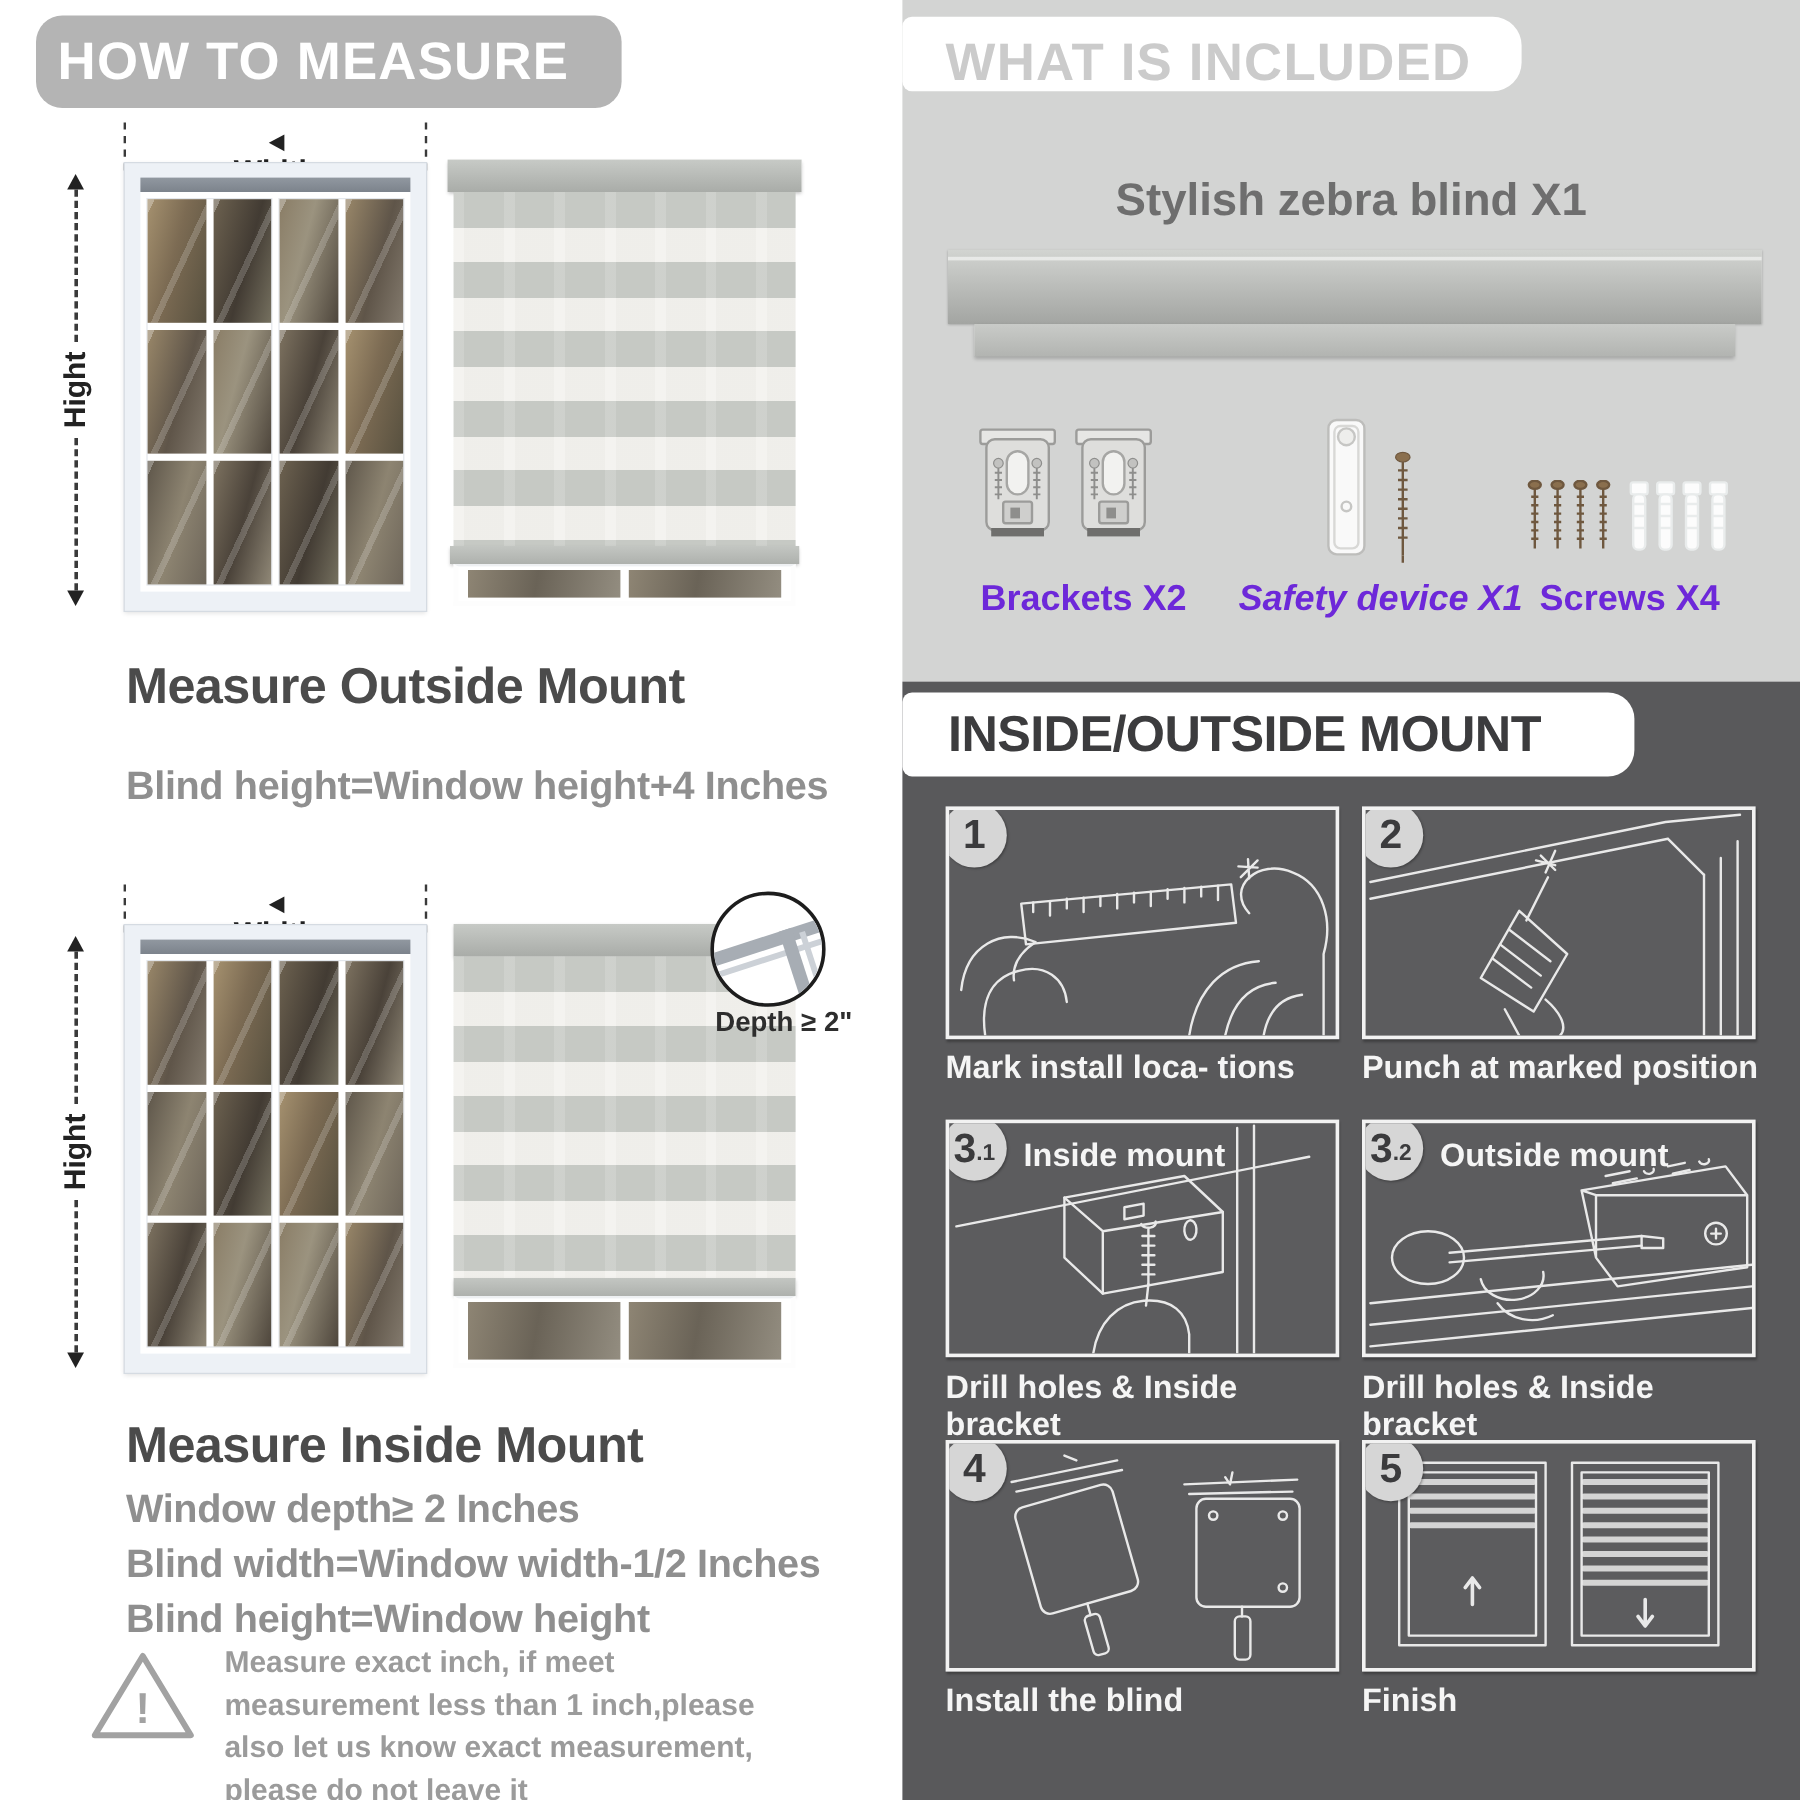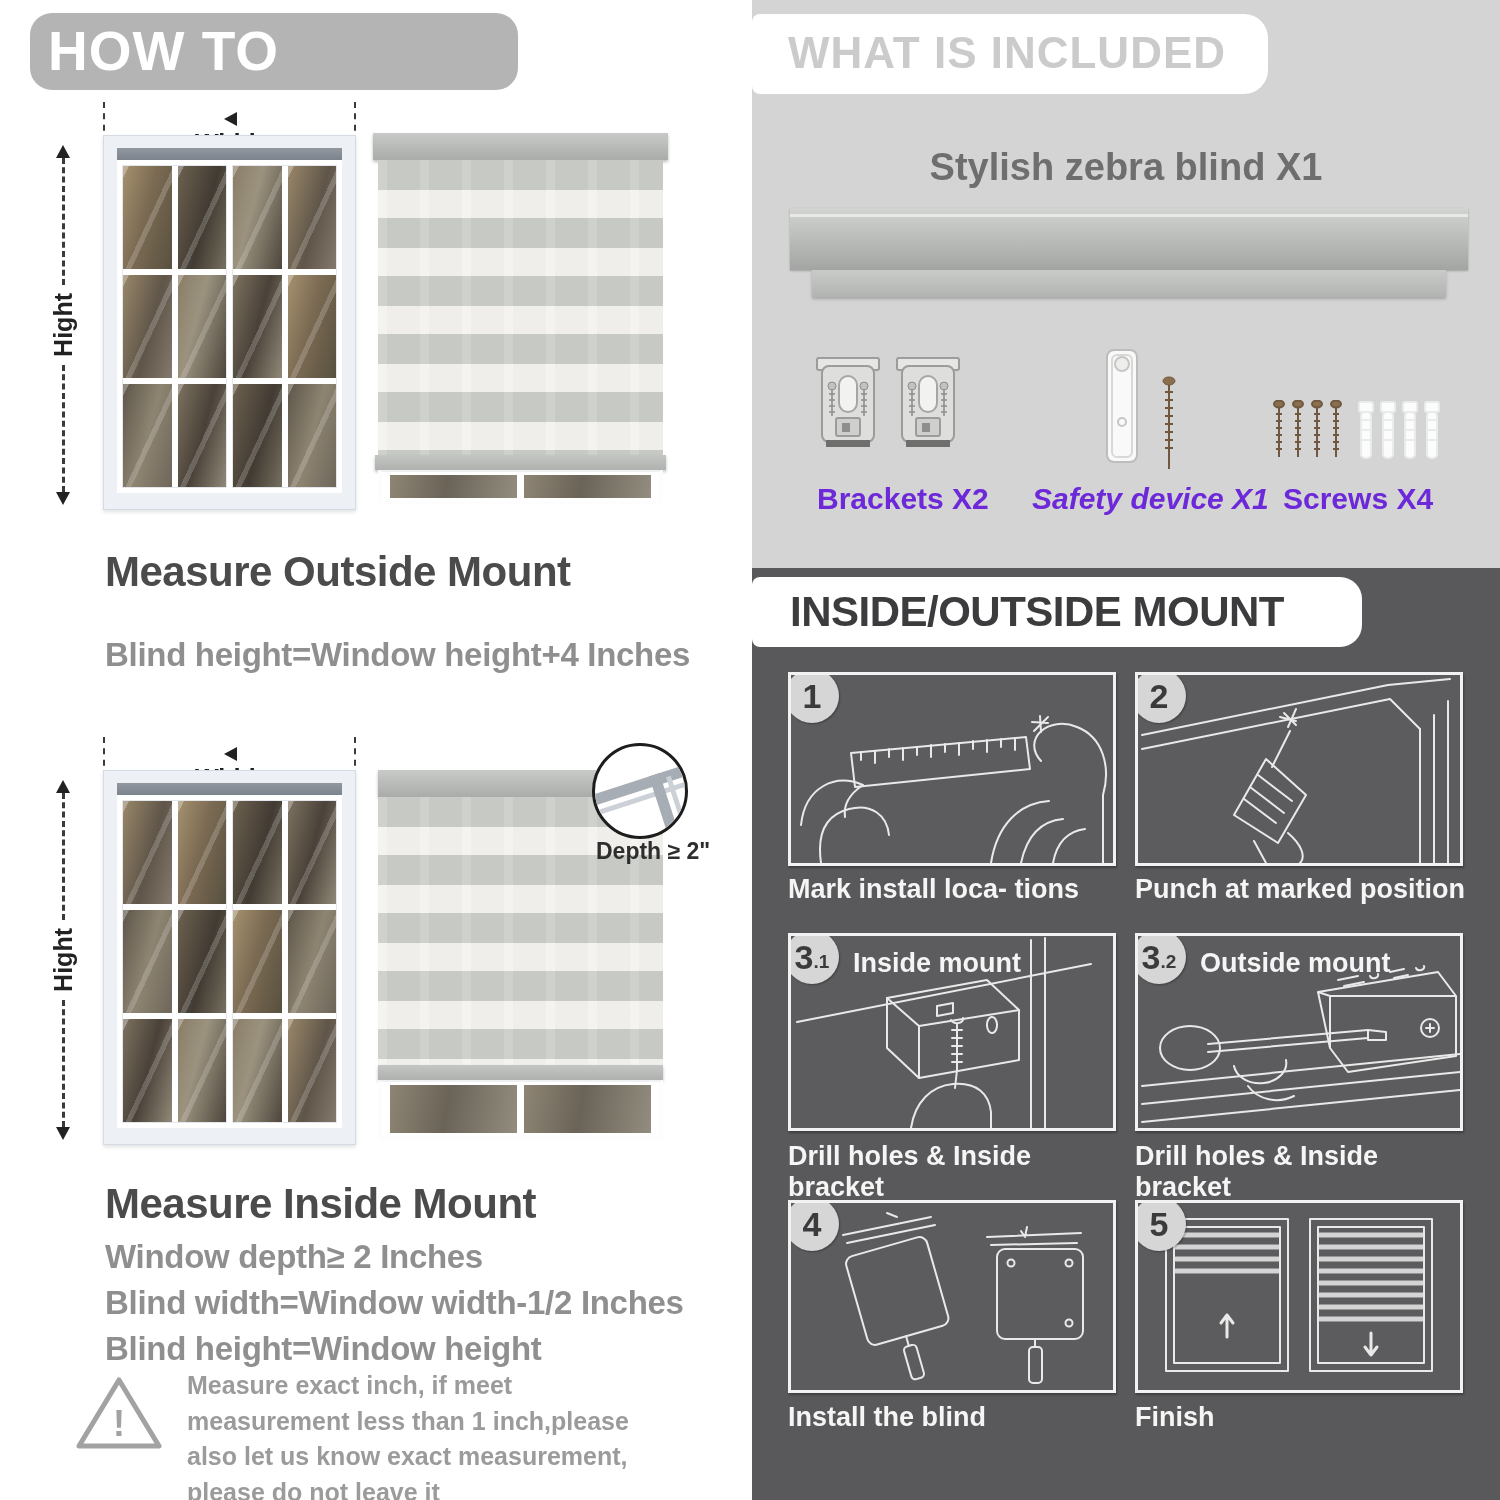--- a/index.html
+++ b/index.html
@@ -1,21 +1,21 @@
 <!DOCTYPE html>
 <html><head>
 <meta charset="utf-8">
 <style>
   html,body{margin:0;padding:0;background:#ffffff;}
   #canvas{position:relative;width:1500px;height:1500px;overflow:hidden;background:#ffffff;
           font-family:"Liberation Sans", sans-serif;}
 
   
   .howto-header{position:absolute;left:30px;top:13px;width:488px;height:77px;background:#b4b4b4;
-    border-radius:22px;color:#ffffff;font-size:55px;font-weight:700;line-height:77px;
+    border-radius:22px;color:#ffffff;font-size:44px;font-weight:700;line-height:77px;
     padding-left:18px;box-sizing:border-box;letter-spacing:1px;}
 
   
   .harrow{position:absolute;width:253px;height:22px;display:flex;align-items:center;flex-direction:column;}
   .harrow .vguide{position:absolute;top:-10px;height:40px;border-left:2px dashed #3a3a3a;}
   .harrow .vguide.l{left:0;} .harrow .vguide.r{right:0;}
   .harrow .ah{width:0;height:0;border-top:7px solid transparent;border-bottom:7px solid transparent;}
   .harrow .ah.l{border-right:13px solid #222;margin-left:2px;}
   .harrow .ah.r{border-left:13px solid #222;margin-right:2px;}
   .harrow .dash{flex:1;border-top:3px dashed #3a3a3a;height:0;}
@@ -73,21 +73,21 @@
   .magnifier .v1{position:absolute;left:68px;top:44px;width:11px;height:70px;background:#a7adb4;}
   .magnifier .v2{position:absolute;left:84px;top:50px;width:5px;height:70px;background:#ccd1d7;}
   .depth-label{position:absolute;left:596px;top:840px;font-size:23px;font-weight:700;color:#2e2e2e;}
 
   .warn-wrap{position:absolute;left:73px;top:1372px;display:flex;}
   .warn-text{position:absolute;left:187px;top:1368px;width:470px;font-size:25px;font-weight:700;
     color:#9b9b9b;line-height:1.42;}
 
   
   .right-top{position:absolute;left:752px;top:0;width:748px;height:568px;background:#d3d4d3;}
-  .included-header{position:absolute;left:0;top:14px;width:516px;height:80px;background:#ffffff;
+  .included-header{position:absolute;left:0;top:14px;width:516px;height:62px;background:#ffffff;
     border-radius:8px 24px 24px 8px;color:#cbcbcb;font-size:44px;font-weight:700;line-height:77px;
     padding-left:36px;box-sizing:border-box;letter-spacing:1px;}
   .blind-name{position:absolute;left:0;top:146px;width:748px;text-align:center;font-size:38px;
     font-weight:700;color:#6e6e6e;}
   .headrail{position:absolute;left:38px;top:208px;width:678px;height:62px;
     background:linear-gradient(180deg,#d2d4d1 0%,#bfc1be 40%,#a3a5a2 100%);
     box-shadow:0 1px 2px rgba(0,0,0,.25);}
   .headrail::before{content:"";position:absolute;left:0;top:6px;width:100%;height:3px;background:rgba(255,255,255,.55);}
   .headrail-step{position:absolute;left:60px;top:270px;width:634px;height:27px;
     background:linear-gradient(180deg,#c9cbc8 0%,#b2b4b1 100%);box-shadow:0 2px 3px rgba(0,0,0,.22);}

